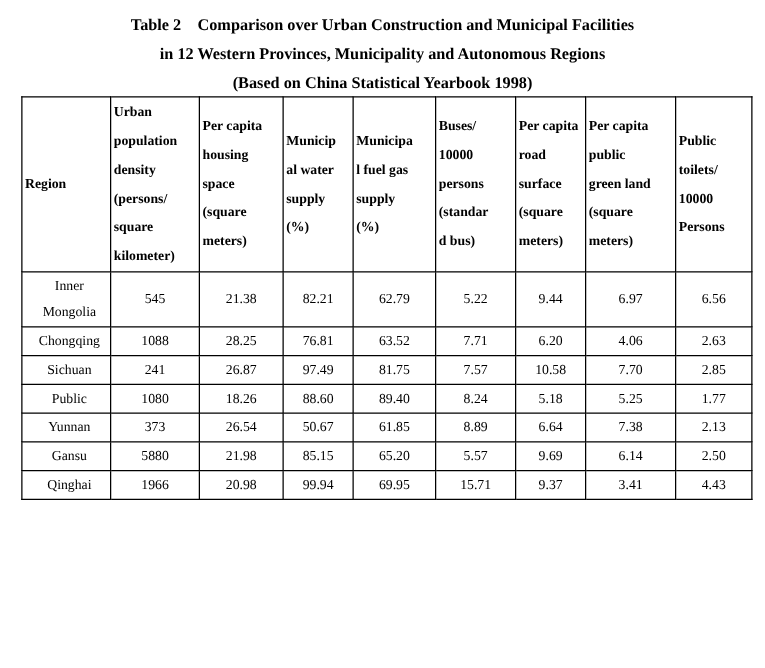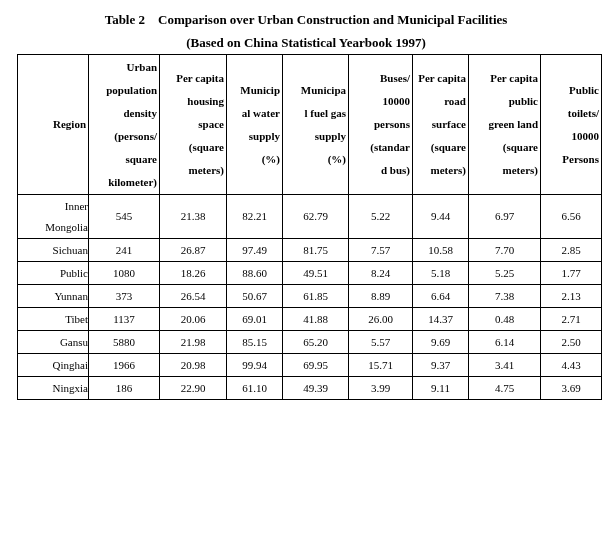--- a/index.html
+++ b/index.html
@@ -38,53 +38,54 @@
     width: 584px;
   }
   table.stats th, table.stats td {
     border: 1px solid #000;
     overflow: hidden;
   }
   table.stats th {
     font-weight: bold;
     font-size: 11px;
     line-height: 23px;
-    text-align: right;
+    text-align: left;
     vertical-align: middle;
     white-space: pre-line;
     padding: 0 2px;
     height: 139px;
   }
   table.stats td {
     font-weight: normal;
     font-size: 11px;
     line-height: 21px;
     text-align: center;
     vertical-align: middle;
     height: 22px;
     padding: 0;
   }
   table.stats td.region {
-    text-align: right;
+    text-align: center;
     padding-left: 5px;
     white-space: pre-line;
     margin-left: 36px;
   }
   table.stats tr.tall td {
     height: 43px;
   }
 </style>
 </head>
 <body>
 
 <div class="page">
 
   <div class="title-block">
     <div><span>Table 2</span><span class="title-gap"></span><span>Comparison over Urban Construction and Municipal Facilities</span></div>
-    <div>(Based on China Statistical Yearbook 1997)</div>
+    <div>in 12 Western Provinces, Municipality and Autonomous Regions</div>
+    <div>(Based on China Statistical Yearbook 1998)</div>
   </div>
 
   <table class="stats">
     <colgroup>
       <col style="width:71px">
         <col style="width:71px">
         <col style="width:67px">
       <col style="width:56px">
         <col style="width:66px">
         <col style="width:64px">
@@ -142,64 +143,64 @@
         <td>545</td>
         <td>21.38</td>
         <td>82.21</td>
         <td>62.79</td>
         <td>5.22</td>
         <td>9.44</td>
         <td>6.97</td>
         <td>6.56</td>
       </tr>
       <tr>
+        <td class="region">Chongqing</td>
+        <td>1088</td>
+        <td>28.25</td>
+        <td>76.81</td>
+        <td>63.52</td>
+        <td>7.71</td>
+        <td>6.20</td>
+        <td>4.06</td>
+        <td>2.63</td>
+      </tr>
+      <tr>
         <td class="region">Sichuan</td>
         <td>241</td>
         <td>26.87</td>
         <td>97.49</td>
         <td>81.75</td>
         <td>7.57</td>
         <td>10.58</td>
         <td>7.70</td>
         <td>2.85</td>
       </tr>
       <tr>
         <td class="region">Public</td>
         <td>1080</td>
         <td>18.26</td>
         <td>88.60</td>
-        <td>49.51</td>
+        <td>89.40</td>
         <td>8.24</td>
         <td>5.18</td>
         <td>5.25</td>
         <td>1.77</td>
       </tr>
       <tr>
         <td class="region">Yunnan</td>
         <td>373</td>
         <td>26.54</td>
         <td>50.67</td>
         <td>61.85</td>
         <td>8.89</td>
         <td>6.64</td>
         <td>7.38</td>
         <td>2.13</td>
       </tr>
       <tr>
-        <td class="region">Tibet</td>
-        <td>1137</td>
-        <td>20.06</td>
-        <td>69.01</td>
-        <td>41.88</td>
-        <td>26.00</td>
-        <td>14.37</td>
-        <td>0.48</td>
-        <td>2.71</td>
-      </tr>
-      <tr>
         <td class="region">Gansu</td>
         <td>5880</td>
         <td>21.98</td>
         <td>85.15</td>
         <td>65.20</td>
         <td>5.57</td>
         <td>9.69</td>
         <td>6.14</td>
         <td>2.50</td>
       </tr>
@@ -207,26 +208,15 @@
         <td class="region">Qinghai</td>
         <td>1966</td>
         <td>20.98</td>
         <td>99.94</td>
         <td>69.95</td>
         <td>15.71</td>
         <td>9.37</td>
         <td>3.41</td>
         <td>4.43</td>
       </tr>
-      <tr>
-        <td class="region">Ningxia</td>
-        <td>186</td>
-        <td>22.90</td>
-        <td>61.10</td>
-        <td>49.39</td>
-        <td>3.99</td>
-        <td>9.11</td>
-        <td>4.75</td>
-        <td>3.69</td>
-      </tr>
     </tbody>
   </table>
 </div>
 
 </body></html>

